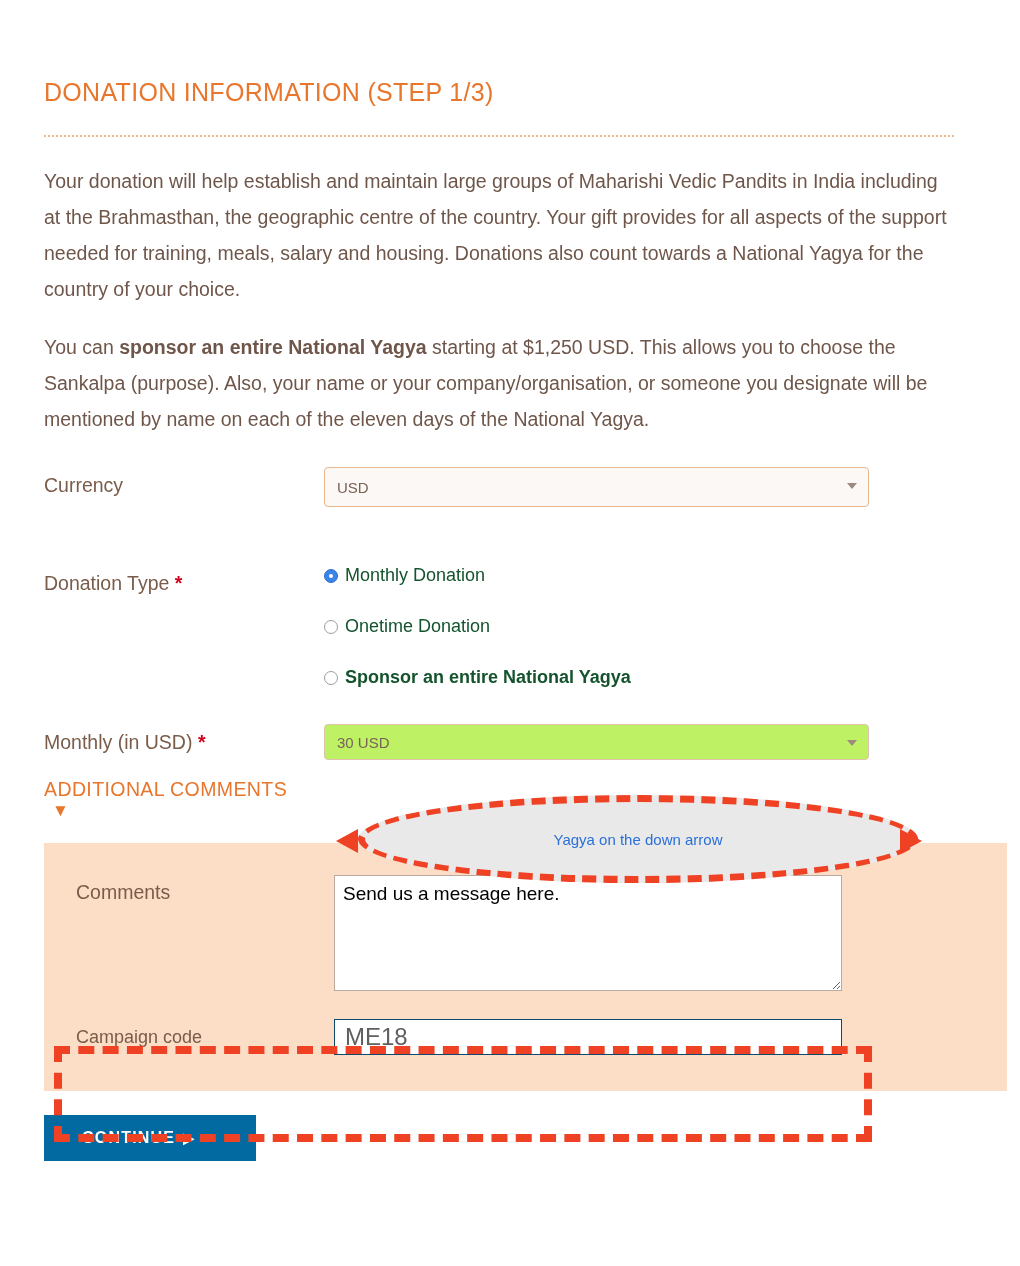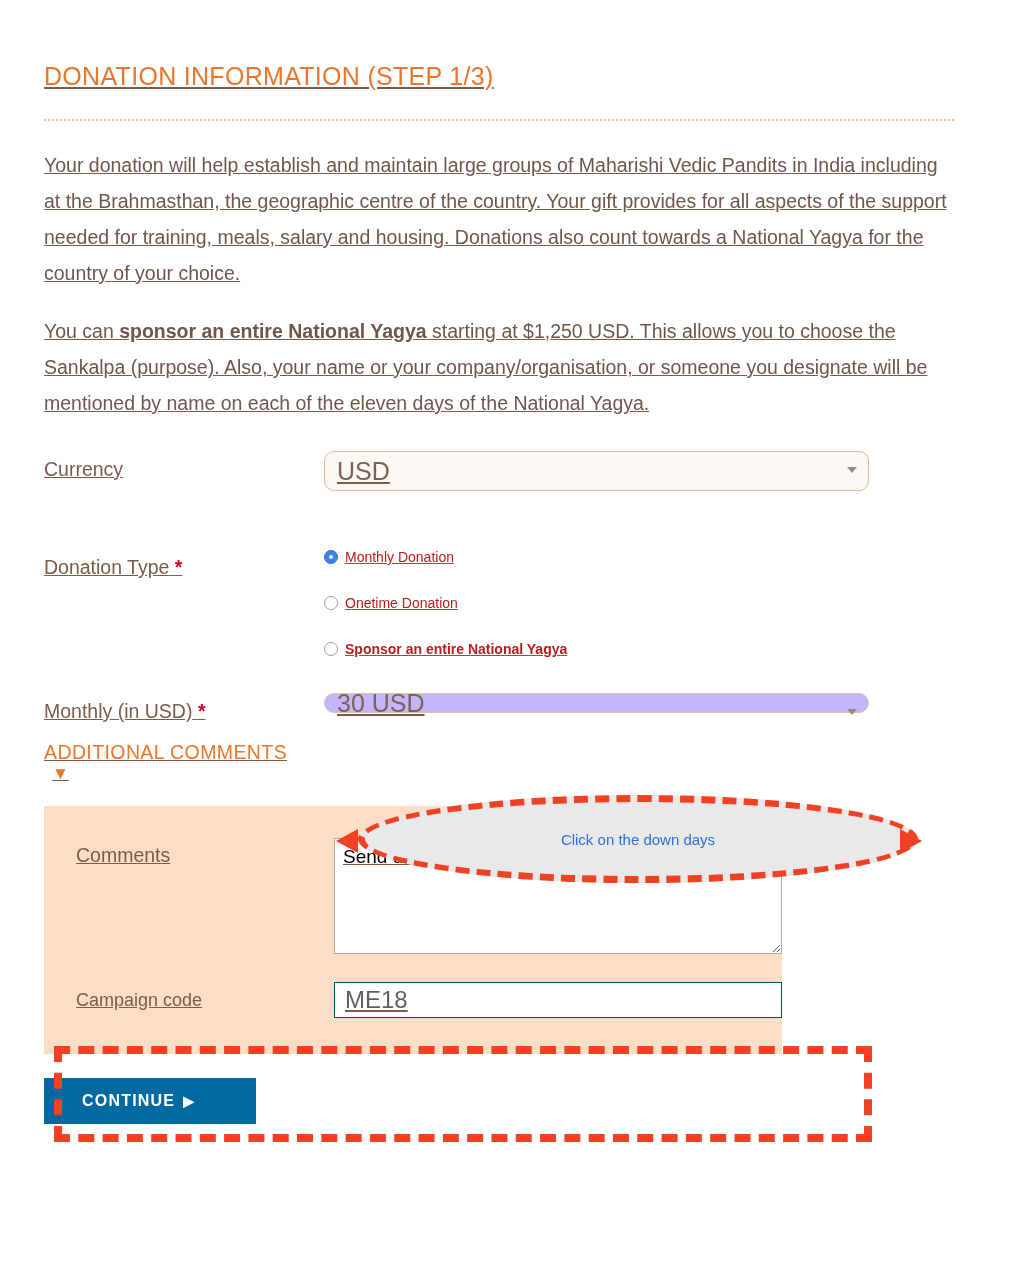--- a/index.html
+++ b/index.html
@@ -16,23 +16,22 @@
     overflow: hidden;
   }
   .page {
     position: relative;
     width: 1020px;
     height: 1266px;
   }
   .content {
     position: absolute;
     left: 44px;
-    top: 0;
+    top: 16px;
     width: 930px;
-    text-decoration: underline;
   }
 
   
   .form-title {
     color: #e8762c;
     font-size: 25px;
     letter-spacing: 0.3px;
     font-weight: normal;
     margin: 0;
     padding-top: 62px;
@@ -83,24 +82,24 @@
   select.styled,
   .select-box {
     -webkit-appearance: none;
     appearance: none;
     width: 545px;
     height: 40px;
     box-sizing: border-box;
     border: 1px solid #e8b98f;
     background: #fbf8f6;
     color: #7a6257;
-    font-size: 25px;
+    font-size: 15px;
     font-family: "Liberation Sans", sans-serif;
     padding: 0 12px;
-    border-radius: 10px;
+    border-radius: 4px;
     position: relative;
   }
   .select-wrap {
     position: relative;
     width: 545px;
   }
   .select-box {
     display: flex;
     align-items: center;
   }
@@ -108,23 +107,23 @@
     position: absolute;
     right: 12px;
     top: 16px;
     width: 0;
     height: 0;
     border-left: 5px solid transparent;
     border-right: 5px solid transparent;
     border-top: 6px solid #9b8b80;
   }
   .select-wrap.amount .select-box {
-    height: 20px;
+    height: 36px;
     border-color: #e0c3ad;
-    background: #c4b5fd;
+    background: #bef264;
   }
 
   
   .radio-line {
     display: flex;
     align-items: center;
     margin-bottom: 30px;
   }
   .radio-line:last-child { margin-bottom: 0; }
   .radio {
@@ -146,22 +145,22 @@
     content: "";
     position: absolute;
     left: 4px;
     top: 4px;
     width: 4px;
     height: 4px;
     border-radius: 50%;
     background: #fff;
   }
   .radio-label {
-    font-size: 14px;
-    color: #b91c1c;
+    font-size: 18px;
+    color: #14532d;
   }
   .radio-label.bold { font-weight: bold; }
 
   
   .addl-row {
     margin-top: 18px;
     display: flex;
     align-items: flex-start;
     position: relative;
     flex-direction: column;
@@ -214,21 +213,21 @@
     height: 0;
     border-top: 12px solid transparent;
     border-bottom: 12px solid transparent;
     border-left: 22px solid #ef4123;
   }
 
   
   .panel {
     margin-top: 22px;
     background: #fbdec5;
-    width: 738px;
+    width: 963px;
     box-sizing: border-box;
     padding: 32px 0 36px 0;
     position: relative;
   }
   .panel-row {
     display: flex;
     align-items: flex-start;
     padding-left: 32px;
   }
   .panel-label {
@@ -377,18 +376,18 @@
         <div class="panel-label campaign">Campaign code</div>
         <input class="campaign-input" type="text" value="ME18" style="">
       </div>
     </div>
 
     <button class="continue-btn"><span>CONTINUE</span><span class="tri">▶</span></button>
 
   </div>
 
   <div class="annot-ellipse">
-    <span class="annot-ellipse-text">Click on the down days</span>
+    <span class="annot-ellipse-text">Yagya on the down arrow</span>
   </div>
   <div class="annot-arrow"></div>
   <div class="annot-arrow-right"></div>
   <div class="annot-rect"></div>
 </div>
 
 </body></html>

